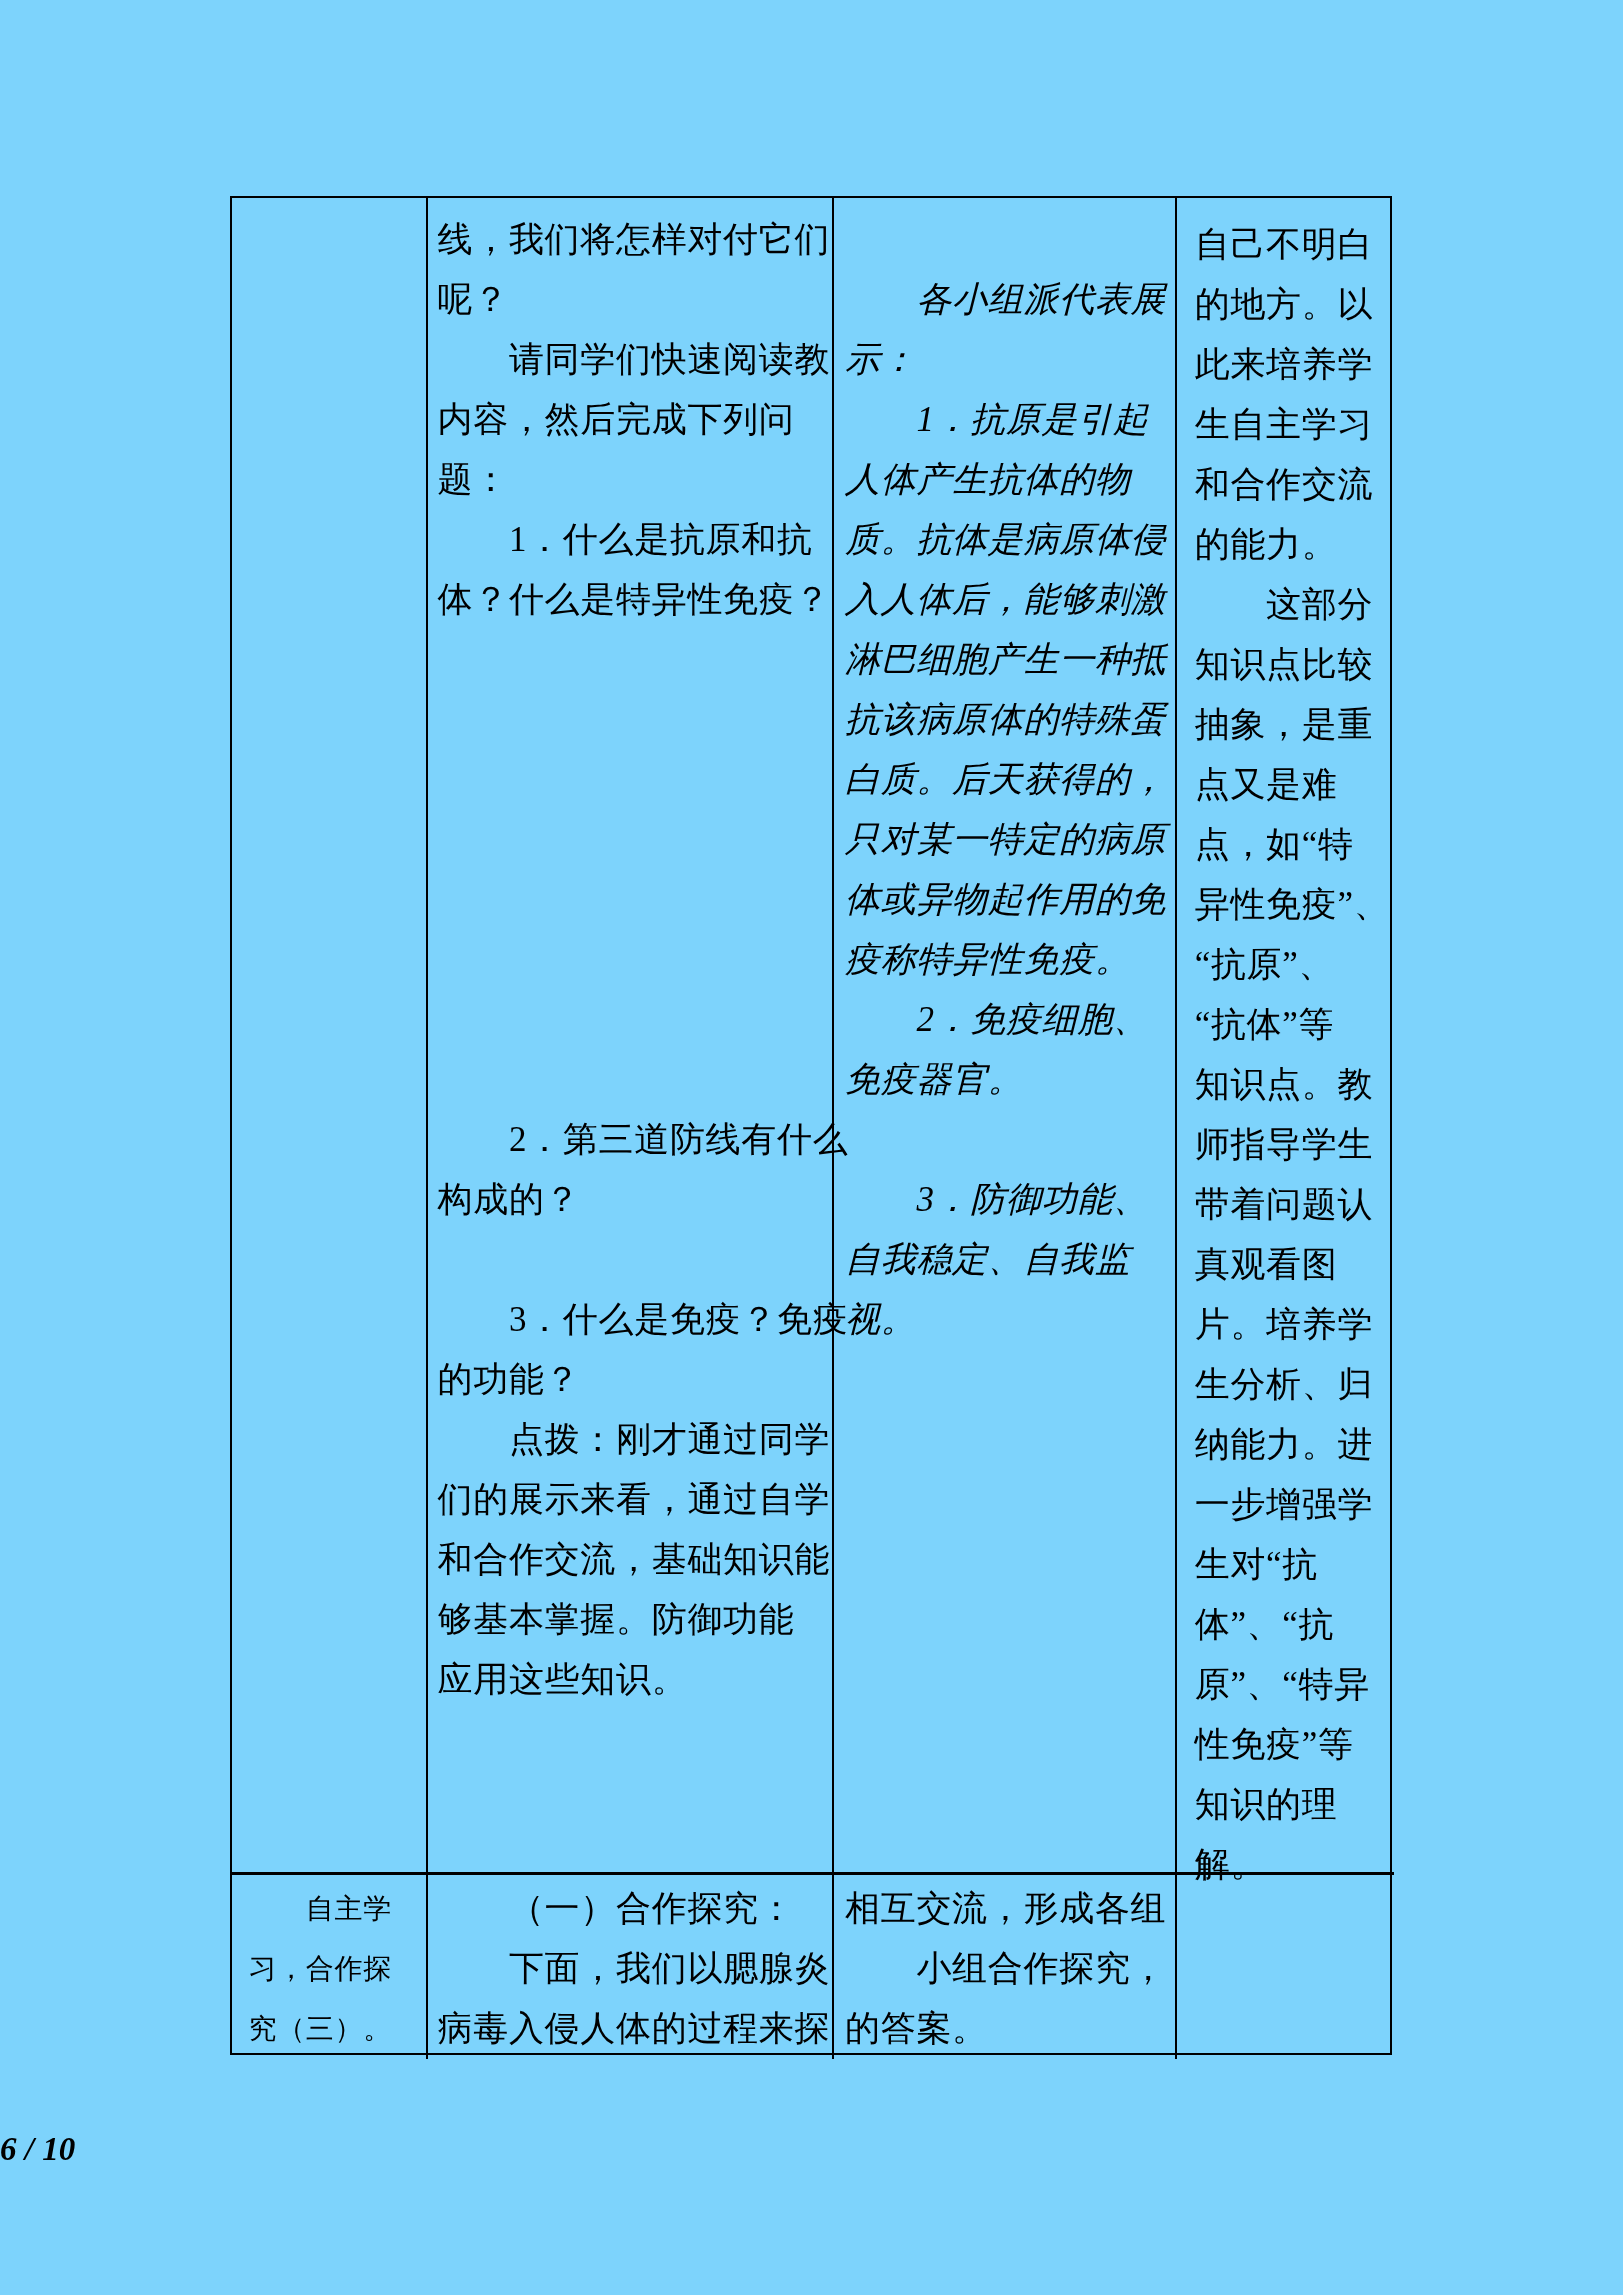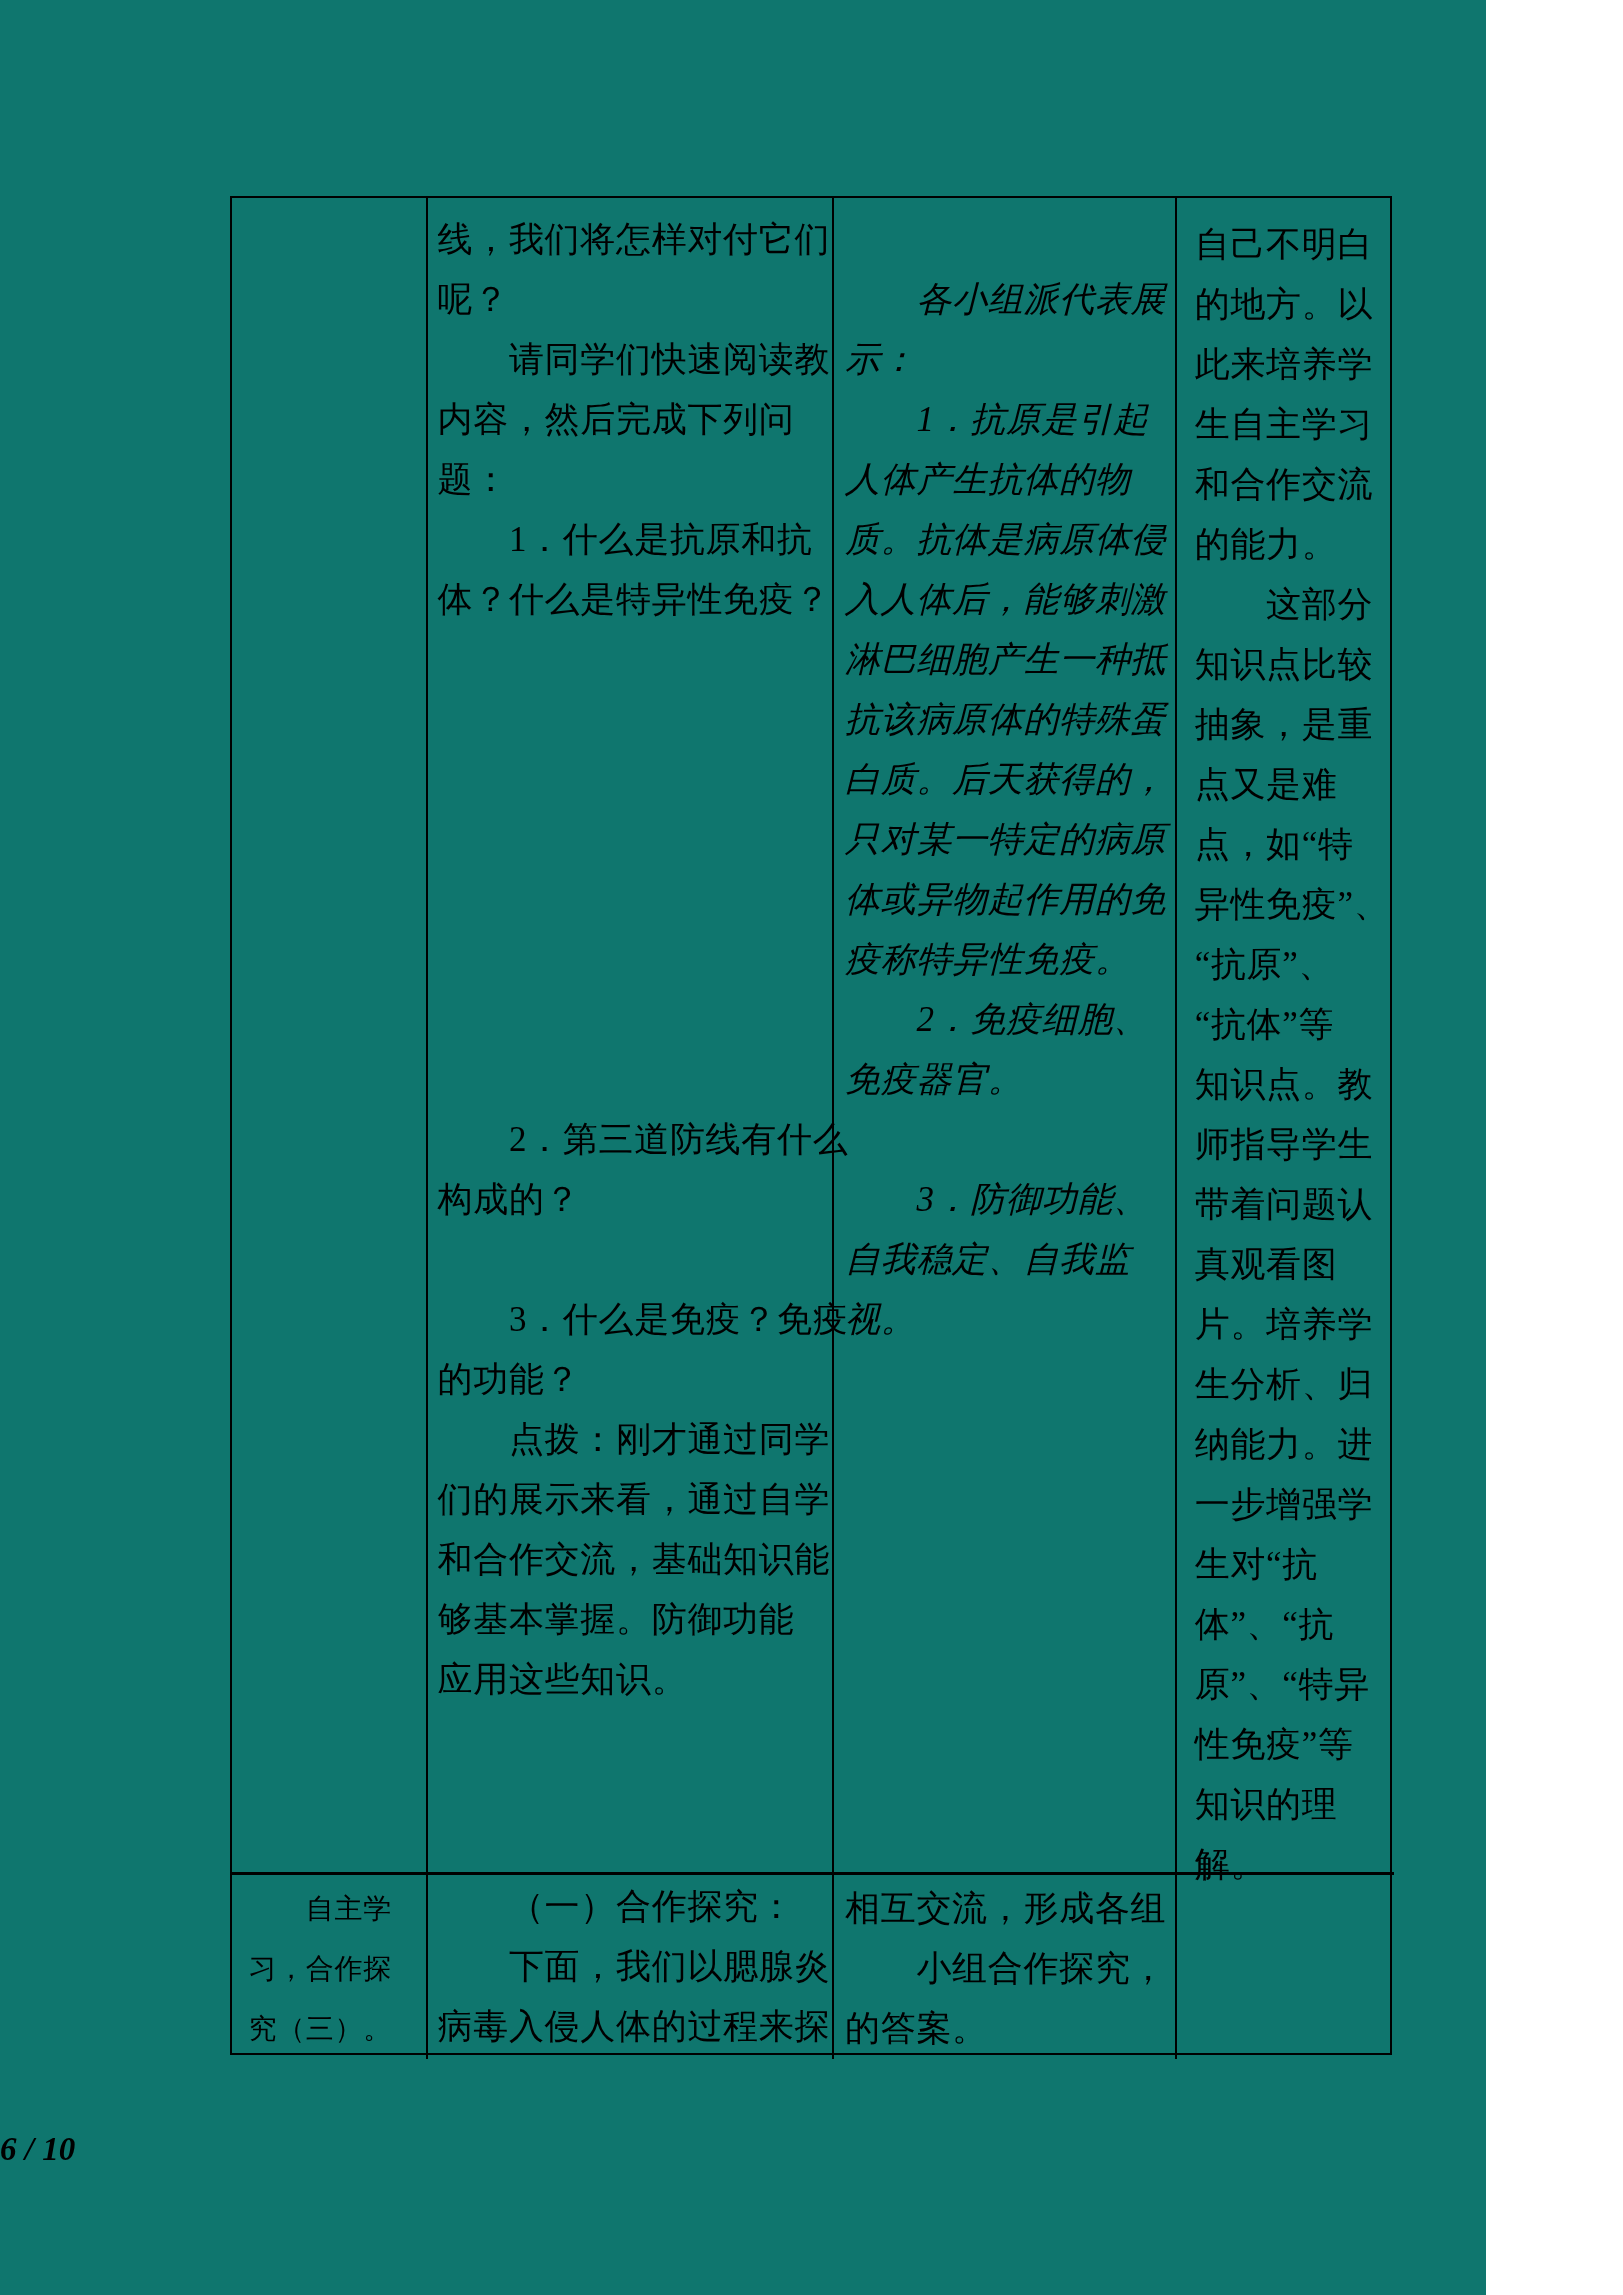--- a/index.html
+++ b/index.html
@@ -2,23 +2,23 @@
 <html style="font-size:11px"><head>
 <meta charset="utf-8">
 <style>
   html, body {
     margin: 0;
     padding: 0;
     background: #ffffff;
   }
   .page {
     position: relative;
-    width: 1486px;
+    width: 1623px;
     height: 2295px;
-    background: #0f766e;
+    background: #7dd3fc;
     font-family: "Liberation Serif", "DejaVu Serif", serif;
     color: #000000;
   }
   .doc-table {
     position: absolute;
     left: 230px;
     top: 196px;
     width: 1162px;
     height: 1859px;
     box-sizing: border-box;
@@ -38,21 +38,21 @@
     line-height: 60px;
     white-space: pre;
     font-size: 35px;
     letter-spacing: 0.7px;
   }
   .c-r1c2 { padding: 12.3px 6.8px 0 9.5px; }
   .c-r1c3 { padding: 12.3px 5.5px 0 11px; font-style: italic; }
   .c-r1c4 { padding: 1.4px 4.1px 0 17.7px; margin-top: 16px; }
   .c-r2c1 { padding: 4.1px 5.5px 0 16.4px; }
   .c-r2c1 .ln { font-size: 28px; }
-  .c-r2c2 { padding: 4.1px 6.8px 0 9.5px; font-family: Liberation Mono, monospace; }
+  .c-r2c2 { padding: 4.1px 6.8px 0 9.5px; }
   .c-r2c3 { padding: 4.1px 5.5px 0 11px; }
   .footer {
     position: absolute;
     left: 0;
     top: 2122px;
     width: 1623px;
     font-size: 33px;
     font-weight: bold;
     line-height: 55px;
     font-style: italic;

